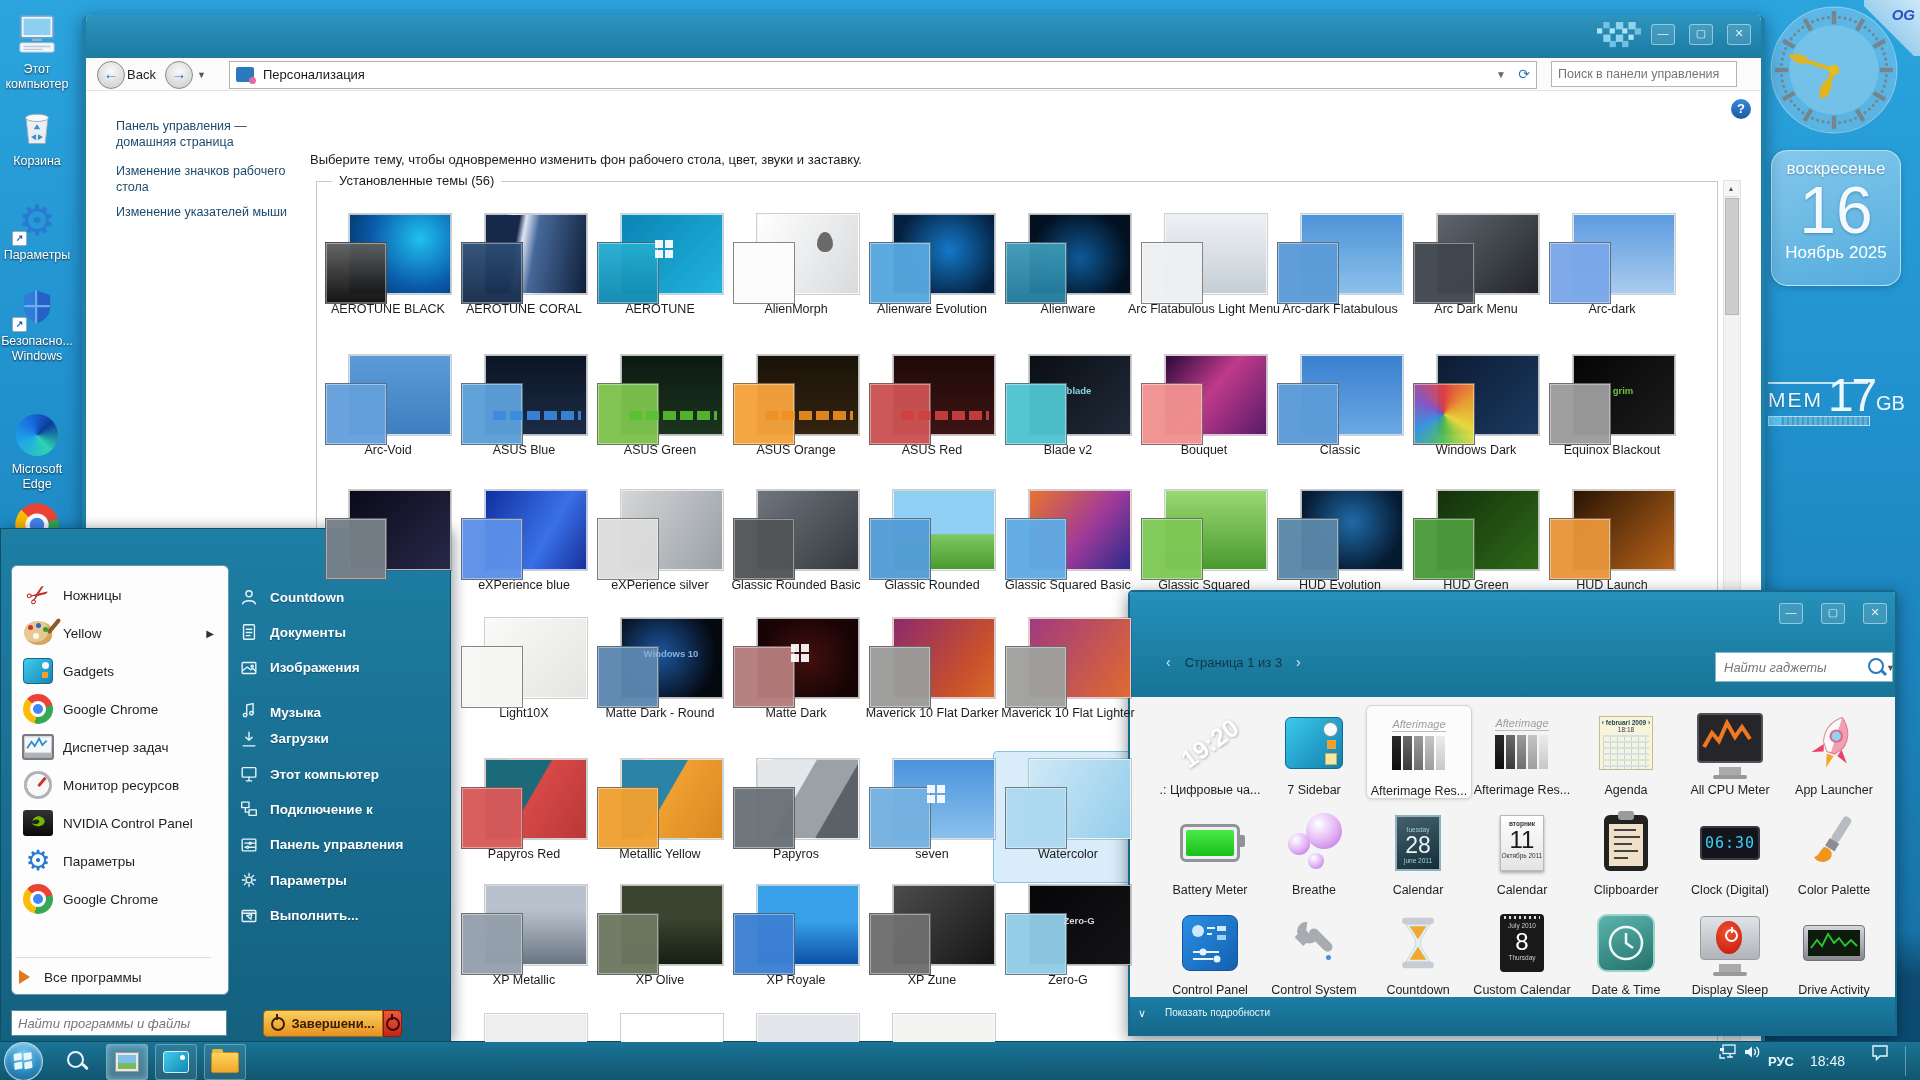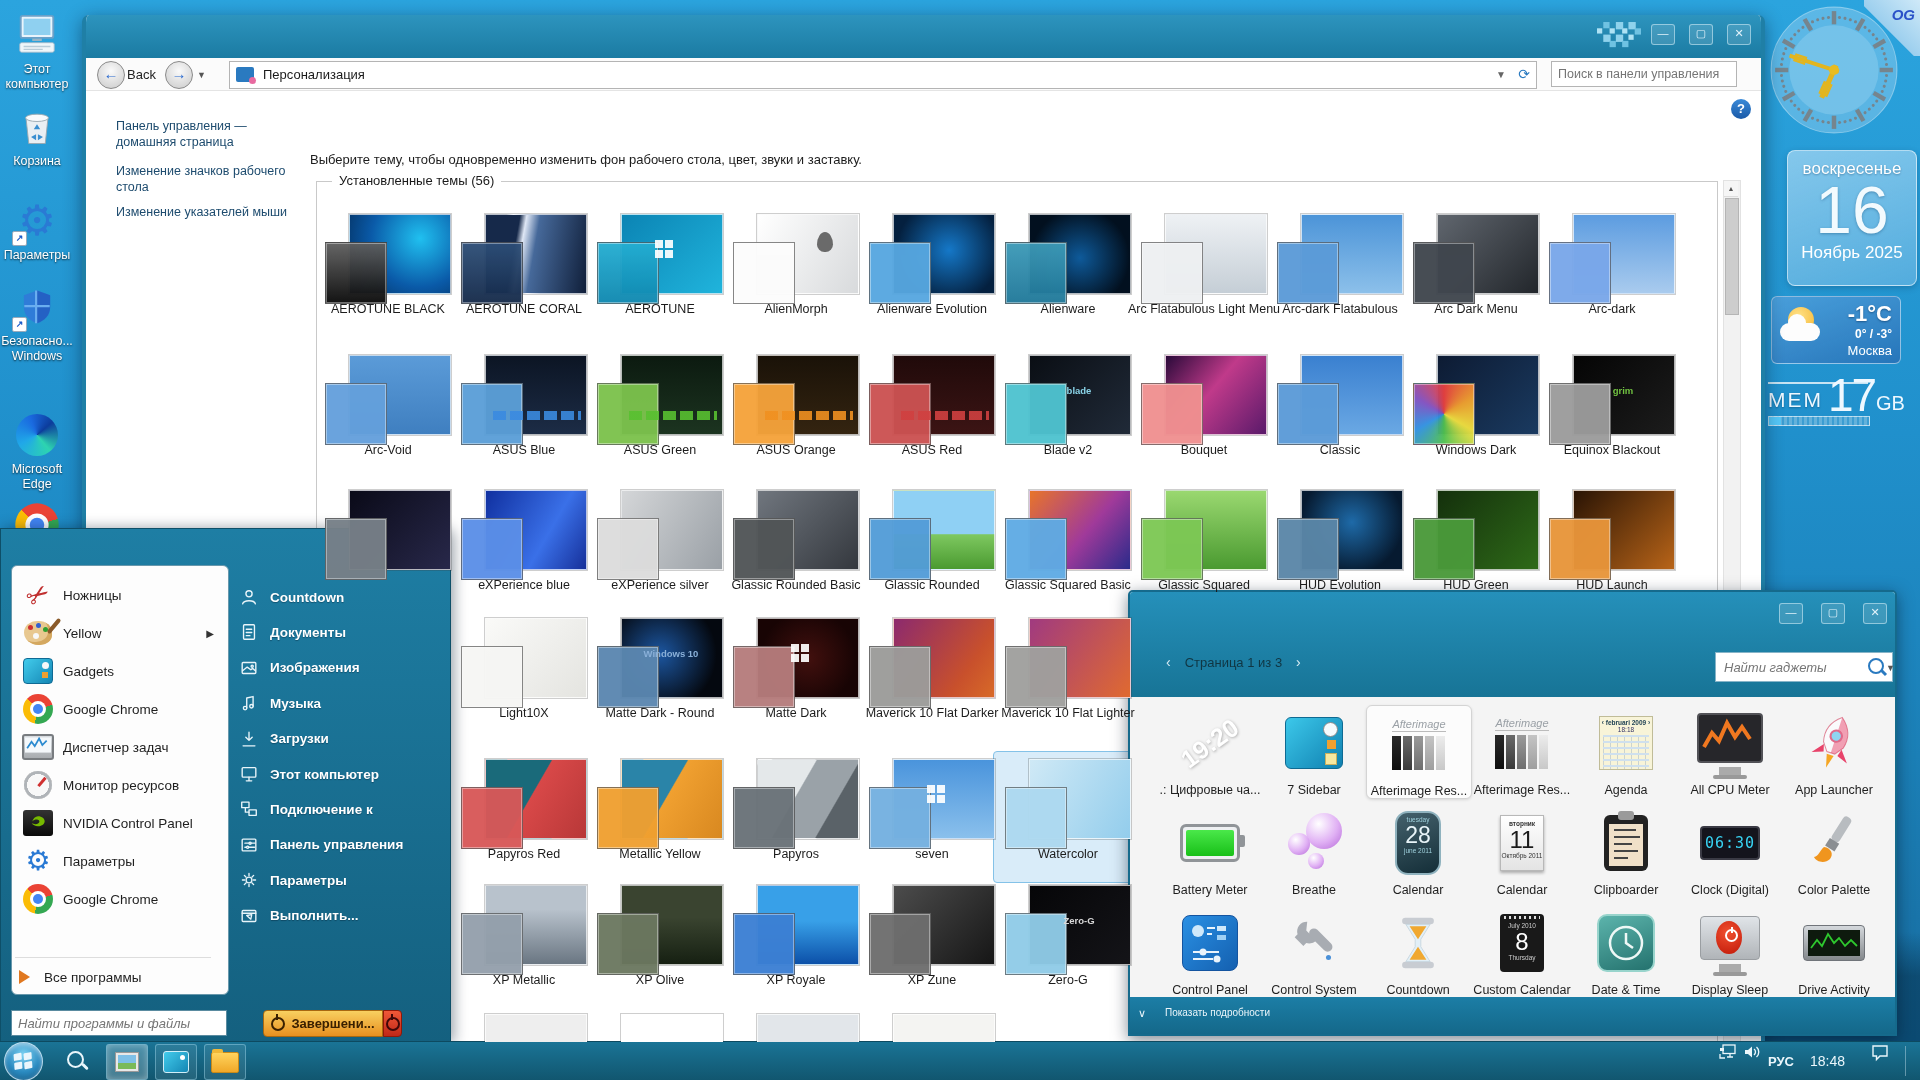--- a/index.html
+++ b/index.html
@@ -25,21 +25,21 @@
   .em{display:inline-block;line-height:1;}
   .chrome-ico{width:30px;height:30px;border-radius:50%;position:relative;display:inline-block;
     background:conic-gradient(from -45deg,#ea4335 0 33%,#34a853 0 66%,#fbbc05 0 100%);}
   .chrome-ico::before{content:"";position:absolute;inset:7px;background:#fff;border-radius:50%;}
   .chrome-ico::after{content:"";position:absolute;inset:10px;background:#4285f4;border-radius:50%;}
   .chrome-big{transform:scale(1.45);transform-origin:center;}
 
   
   #clock-widget{left:1768px;top:4px;width:132px;height:132px;}
   .glasspanel{background:linear-gradient(160deg,rgba(190,226,248,.62),rgba(140,198,235,.45));
-    border:1px solid rgba(255,255,255,.55);border-radius:8px;box-shadow:0 2px 6px rgba(0,40,70,.25);margin-left:16px;}
+    border:1px solid rgba(255,255,255,.55);border-radius:16px;box-shadow:0 2px 6px rgba(0,40,70,.25);}
   #calendar-widget{left:1771px;top:150px;width:128px;height:134px;text-align:center;color:#fff;}
   #calendar-widget .wd{margin-top:8px;font-size:17px;text-shadow:0 1px 2px rgba(0,50,90,.4);}
   #calendar-widget .dy{font-size:66px;line-height:62px;font-weight:300;color:#f2fafe;text-shadow:0 1px 3px rgba(0,50,90,.35);}
   #calendar-widget .my{font-size:17px;margin-top:2px;}
   #weather-widget{left:1771px;top:296px;width:128px;height:66px;color:#fff;
     background:linear-gradient(160deg,rgba(80,160,220,.85),rgba(40,110,180,.8));
     border:1px solid rgba(255,255,255,.45);border-radius:6px;}
   #weather-widget .t{position:absolute;right:8px;top:4px;font-size:22px;font-weight:bold;text-shadow:0 1px 2px rgba(0,40,80,.5);}
   #weather-widget .r{position:absolute;right:8px;top:30px;font-size:12px;font-weight:bold;}
   #weather-widget .c{position:absolute;right:8px;top:46px;font-size:13px;}
@@ -141,22 +141,22 @@
     background:repeating-linear-gradient(180deg,#cfe0ee 0 2px,transparent 2px 6px),
                repeating-linear-gradient(90deg,rgba(120,150,190,.35) 0 1px,transparent 1px 7px);}
   .g-cpu{width:62px;height:46px;background:#26262a;border:2px solid #515156;border-radius:4px;position:relative;}
   .g-stand{position:absolute;left:50%;transform:translateX(-50%);bottom:-12px;width:22px;height:8px;background:#aaa;}
   .g-stand::after{content:"";position:absolute;left:-6px;top:8px;width:34px;height:4px;background:#999;border-radius:2px;}
   .g-batt{width:54px;height:32px;border:3px solid #909498;border-radius:6px;background:#eef0f2;position:relative;}
   .g-batt::before{content:"";position:absolute;inset:3px;background:linear-gradient(#4ae84a,#18c018);border-radius:2px;}
   .g-batt::after{content:"";position:absolute;right:-8px;top:8px;width:5px;height:12px;background:#909498;border-radius:0 2px 2px 0;}
   .g-bub{position:relative;width:64px;height:64px;}
   .g-bub i{position:absolute;border-radius:50%;background:radial-gradient(circle at 35% 30%,#fff,#e0b0f4 55%,#b468d8);display:block;}
-  .g-caldark{width:46px;height:64px;background:linear-gradient(160deg,#44616c,#142e38);border:2px solid #8fb2be;
-    border-radius:13px;color:#9fd0dc;text-align:center;font-size:6.5px;padding-top:3px;box-sizing:border-box;}
+  .g-caldark{width:46px;height:56px;background:linear-gradient(160deg,#44616c,#142e38);border:2px solid #8fb2be;
+    border-radius:0;color:#9fd0dc;text-align:center;font-size:6.5px;padding-top:9px;box-sizing:border-box;}
   .g-caldark .big{font-size:23px;line-height:24px;font-weight:300;color:#e8f4f8;}
   .g-calpage{width:44px;height:56px;background:linear-gradient(#fff,#e4e4e4);border:1px solid #b8b8b8;
     box-shadow:0 2px 3px rgba(0,0,0,.3);text-align:center;font-size:6.5px;color:#333;padding-top:4px;box-sizing:border-box;}
   .g-calpage .big{font-size:24px;line-height:25px;color:#1a1a1a;}
   .g-clip{width:44px;height:56px;background:#222;border-radius:6px;position:relative;}
   .g-clip .pad{position:absolute;inset:5px;top:9px;background:#f0e0c8;}
   .g-clip .pad i{display:block;height:2px;background:#444;margin:5px 5px 0;}
   .g-clip .top{position:absolute;left:14px;top:-4px;width:16px;height:9px;background:#9a9a9a;border-radius:3px;}
   .g-digdisp{width:56px;height:30px;background:#14141c;border:2px solid #3a3a44;border-radius:4px;color:#38d4f4;
     font-family:"DejaVu Sans Mono",monospace;font-size:15px;display:flex;align-items:center;justify-content:center;letter-spacing:1px;}
@@ -368,27 +368,20 @@
     <rect x="-3.5" y="-26" width="7" height="11" fill="none" stroke="#e2b51e" stroke-width="2.5" transform="rotate(204)"></rect>
     <line x1="0" y1="5" x2="0" y2="-46" stroke="#e2b51e" stroke-width="4" transform="rotate(288)"></line>
     <rect x="-3" y="-40" width="6" height="10" fill="none" stroke="#e2b51e" stroke-width="2.2" transform="rotate(288)"></rect>
     <circle r="5" fill="#e8bc20"></circle>
       </svg></div>
   <div class="abs glasspanel" id="calendar-widget">
     <div class="wd">воскресенье</div>
     <div class="dy">16</div>
     <div class="my">Ноябрь 2025</div>
   </div>
-  <div class="abs" id="weather-widget">
-    <span class="sun"></span>
-    <span class="cloud"></span>
-    <div class="t">-1°C</div>
-    <div class="r">0° / -3°</div>
-    <div class="c">Москва</div>
-  </div>
   <div class="abs" id="mem-widget">
     <div class="line"></div>
     <div class="mlab">MEM</div>
     <div class="mval">17</div>
     <div class="munit">GB</div>
     <div class="bar">
         <i></i>
       </div>
   </div>
 
@@ -1065,21 +1058,21 @@
           <span class="lb">Документы</span>
         </div>
         <div class="smr-item" style="top: 121.8px;">
           <span class="ic"><svg width="20" height="20" viewBox="0 0 22 22" fill="none" stroke="#e9f5fa" stroke-width="1.5" stroke-linecap="round" stroke-linejoin="round">
               <rect x="3.5" y="5" width="15" height="12" rx="1"></rect>
               <path d="M4 14l5-4 4 3 2-1.6 3 2.6"></path>
               <circle cx="14.5" cy="9" r="1.2"></circle>
             </svg></span>
           <span class="lb">Изображения</span>
         </div>
-        <div class="smr-item" style="top: 157.2px;">
+        <div class="smr-item" style="top: 157.2px; align-items: flex-end;">
           <span class="ic"><svg width="20" height="20" viewBox="0 0 22 22" fill="none" stroke="#e9f5fa" stroke-width="1.5" stroke-linecap="round" stroke-linejoin="round">
               <path d="M8.5 16.5V5.5l7-1.6v10.6"></path>
               <circle cx="6.7" cy="16.6" r="1.9"></circle>
               <circle cx="13.7" cy="14.6" r="1.9"></circle>
             </svg></span>
           <span class="lb">Музыка</span>
         </div>
         <div class="smr-item" style="top: 192.6px;">
           <span class="ic"><svg width="20" height="20" viewBox="0 0 22 22" fill="none" stroke="#e9f5fa" stroke-width="1.5" stroke-linecap="round" stroke-linejoin="round">
               <path d="M11 3.5v9m0 0l-3.5-3.5M11 12.5l3.5-3.5M4.5 18.5h13"></path>

